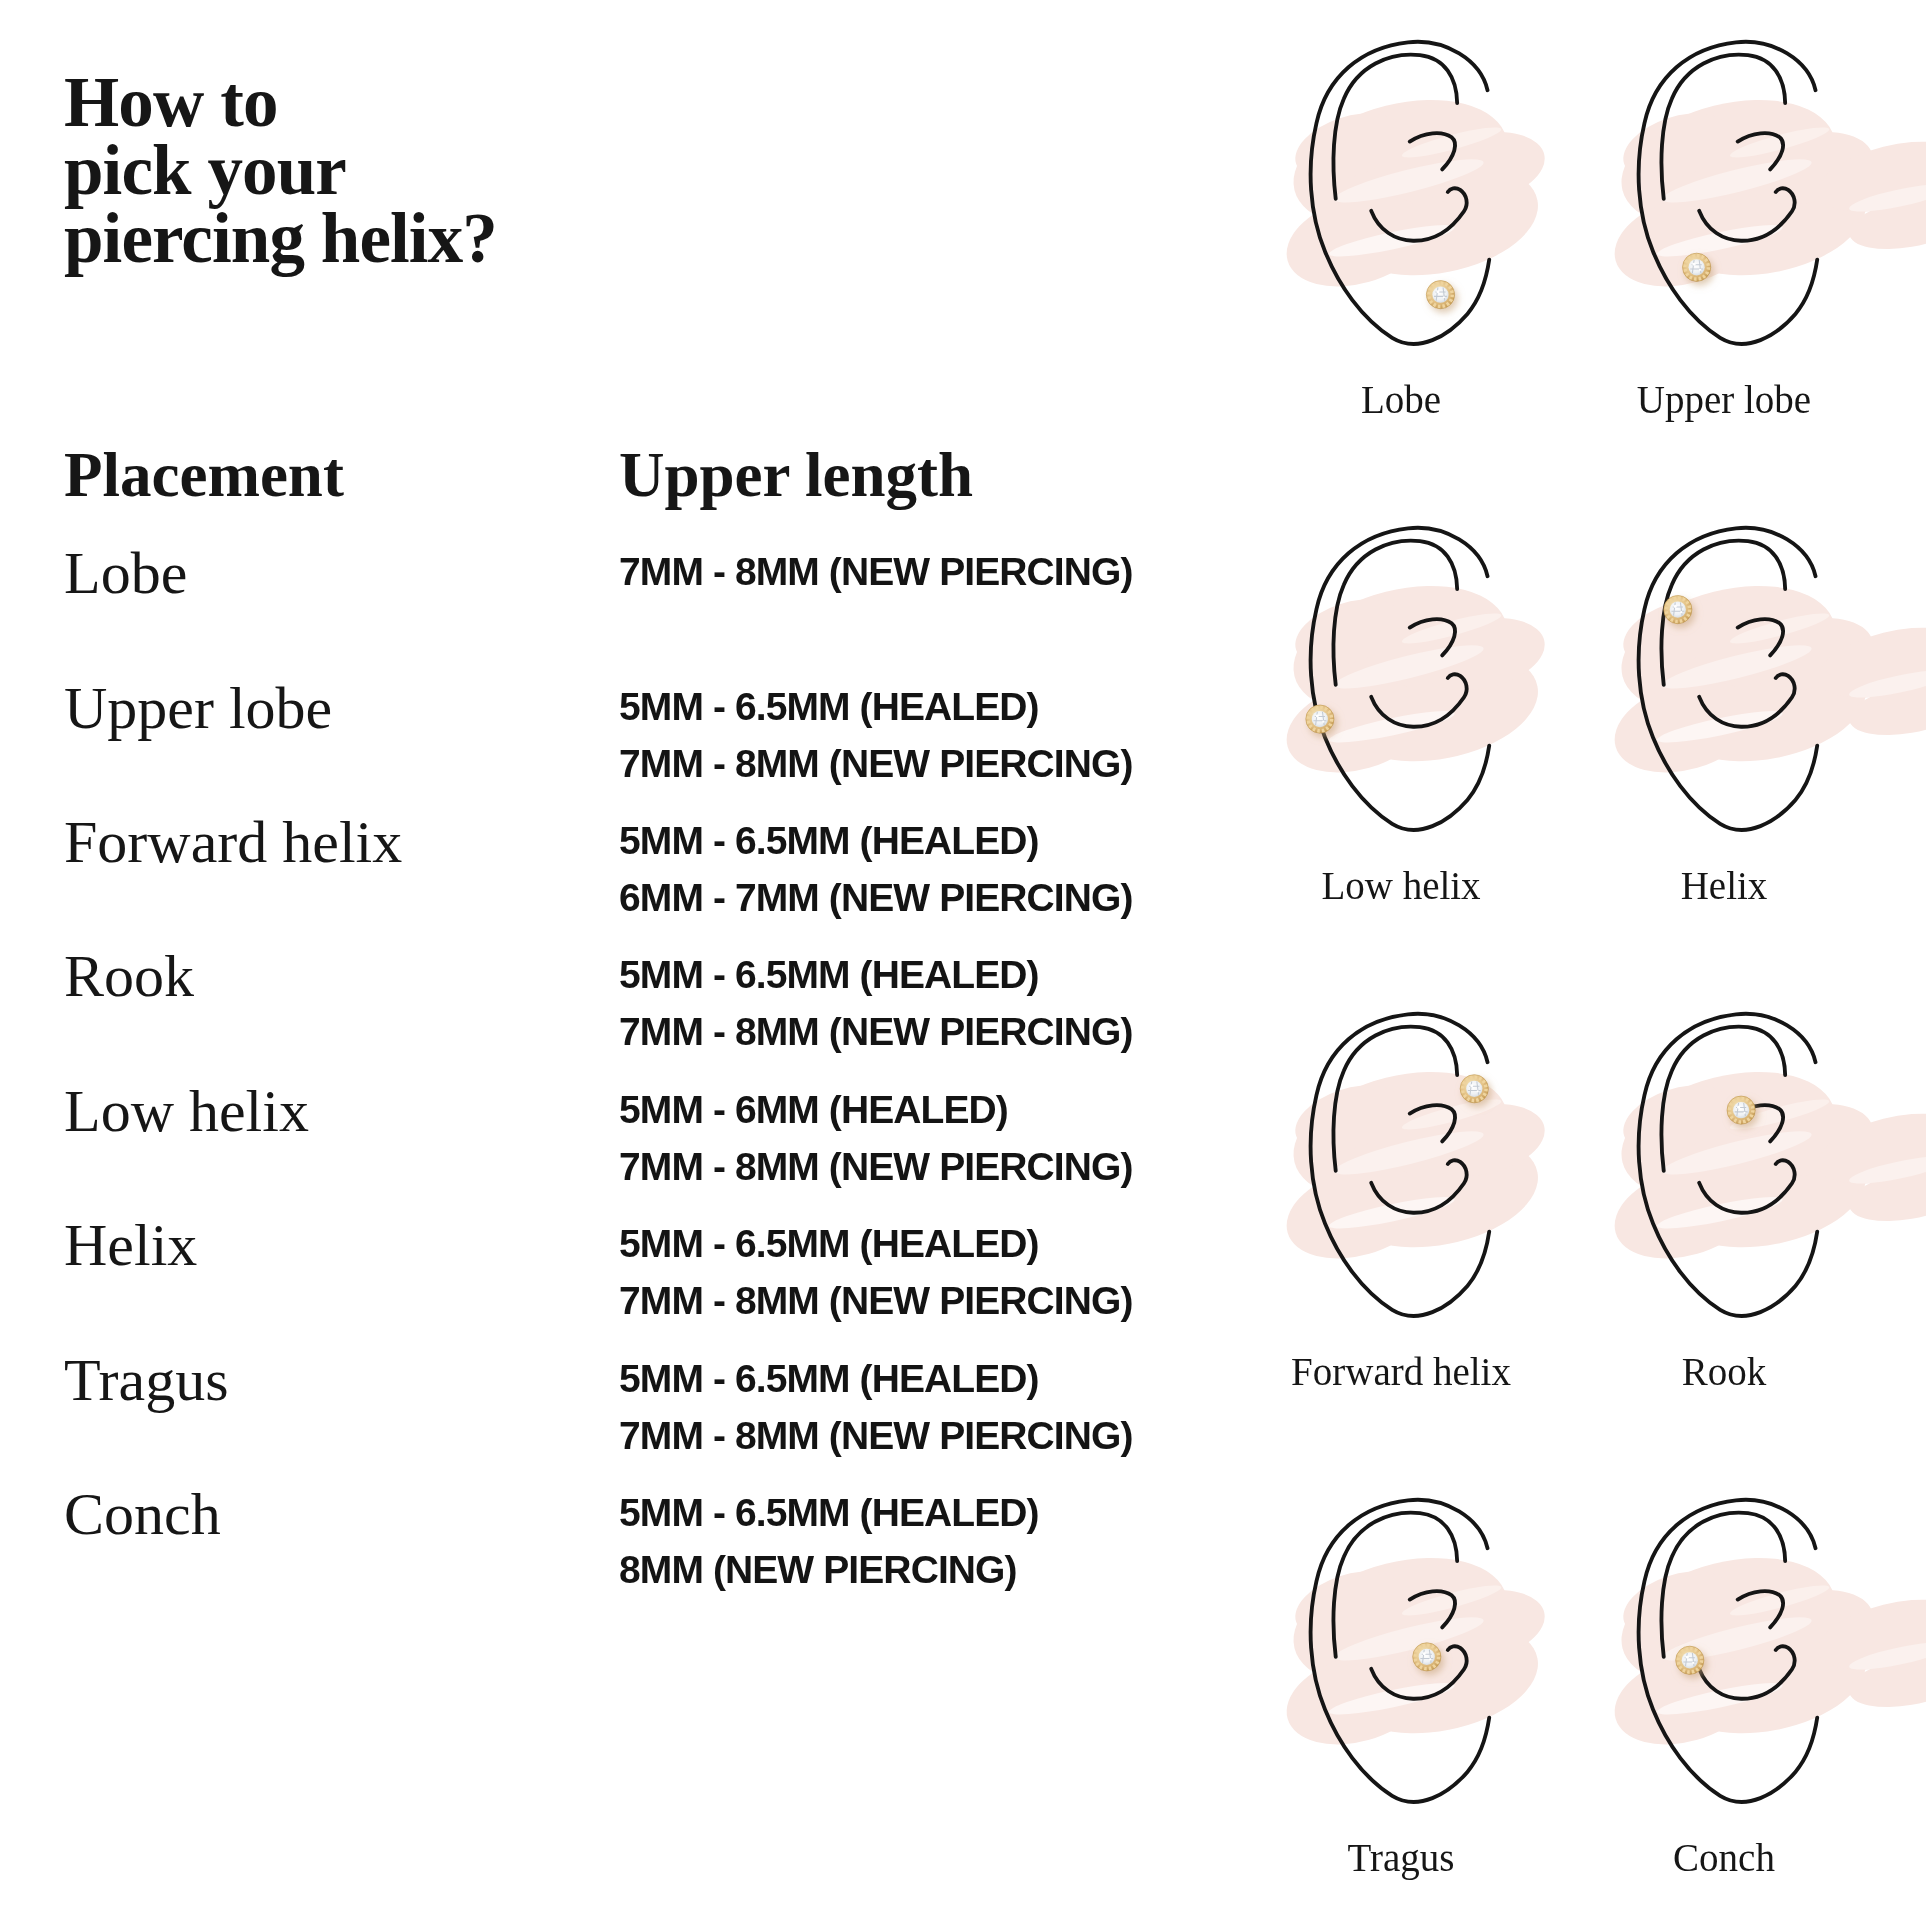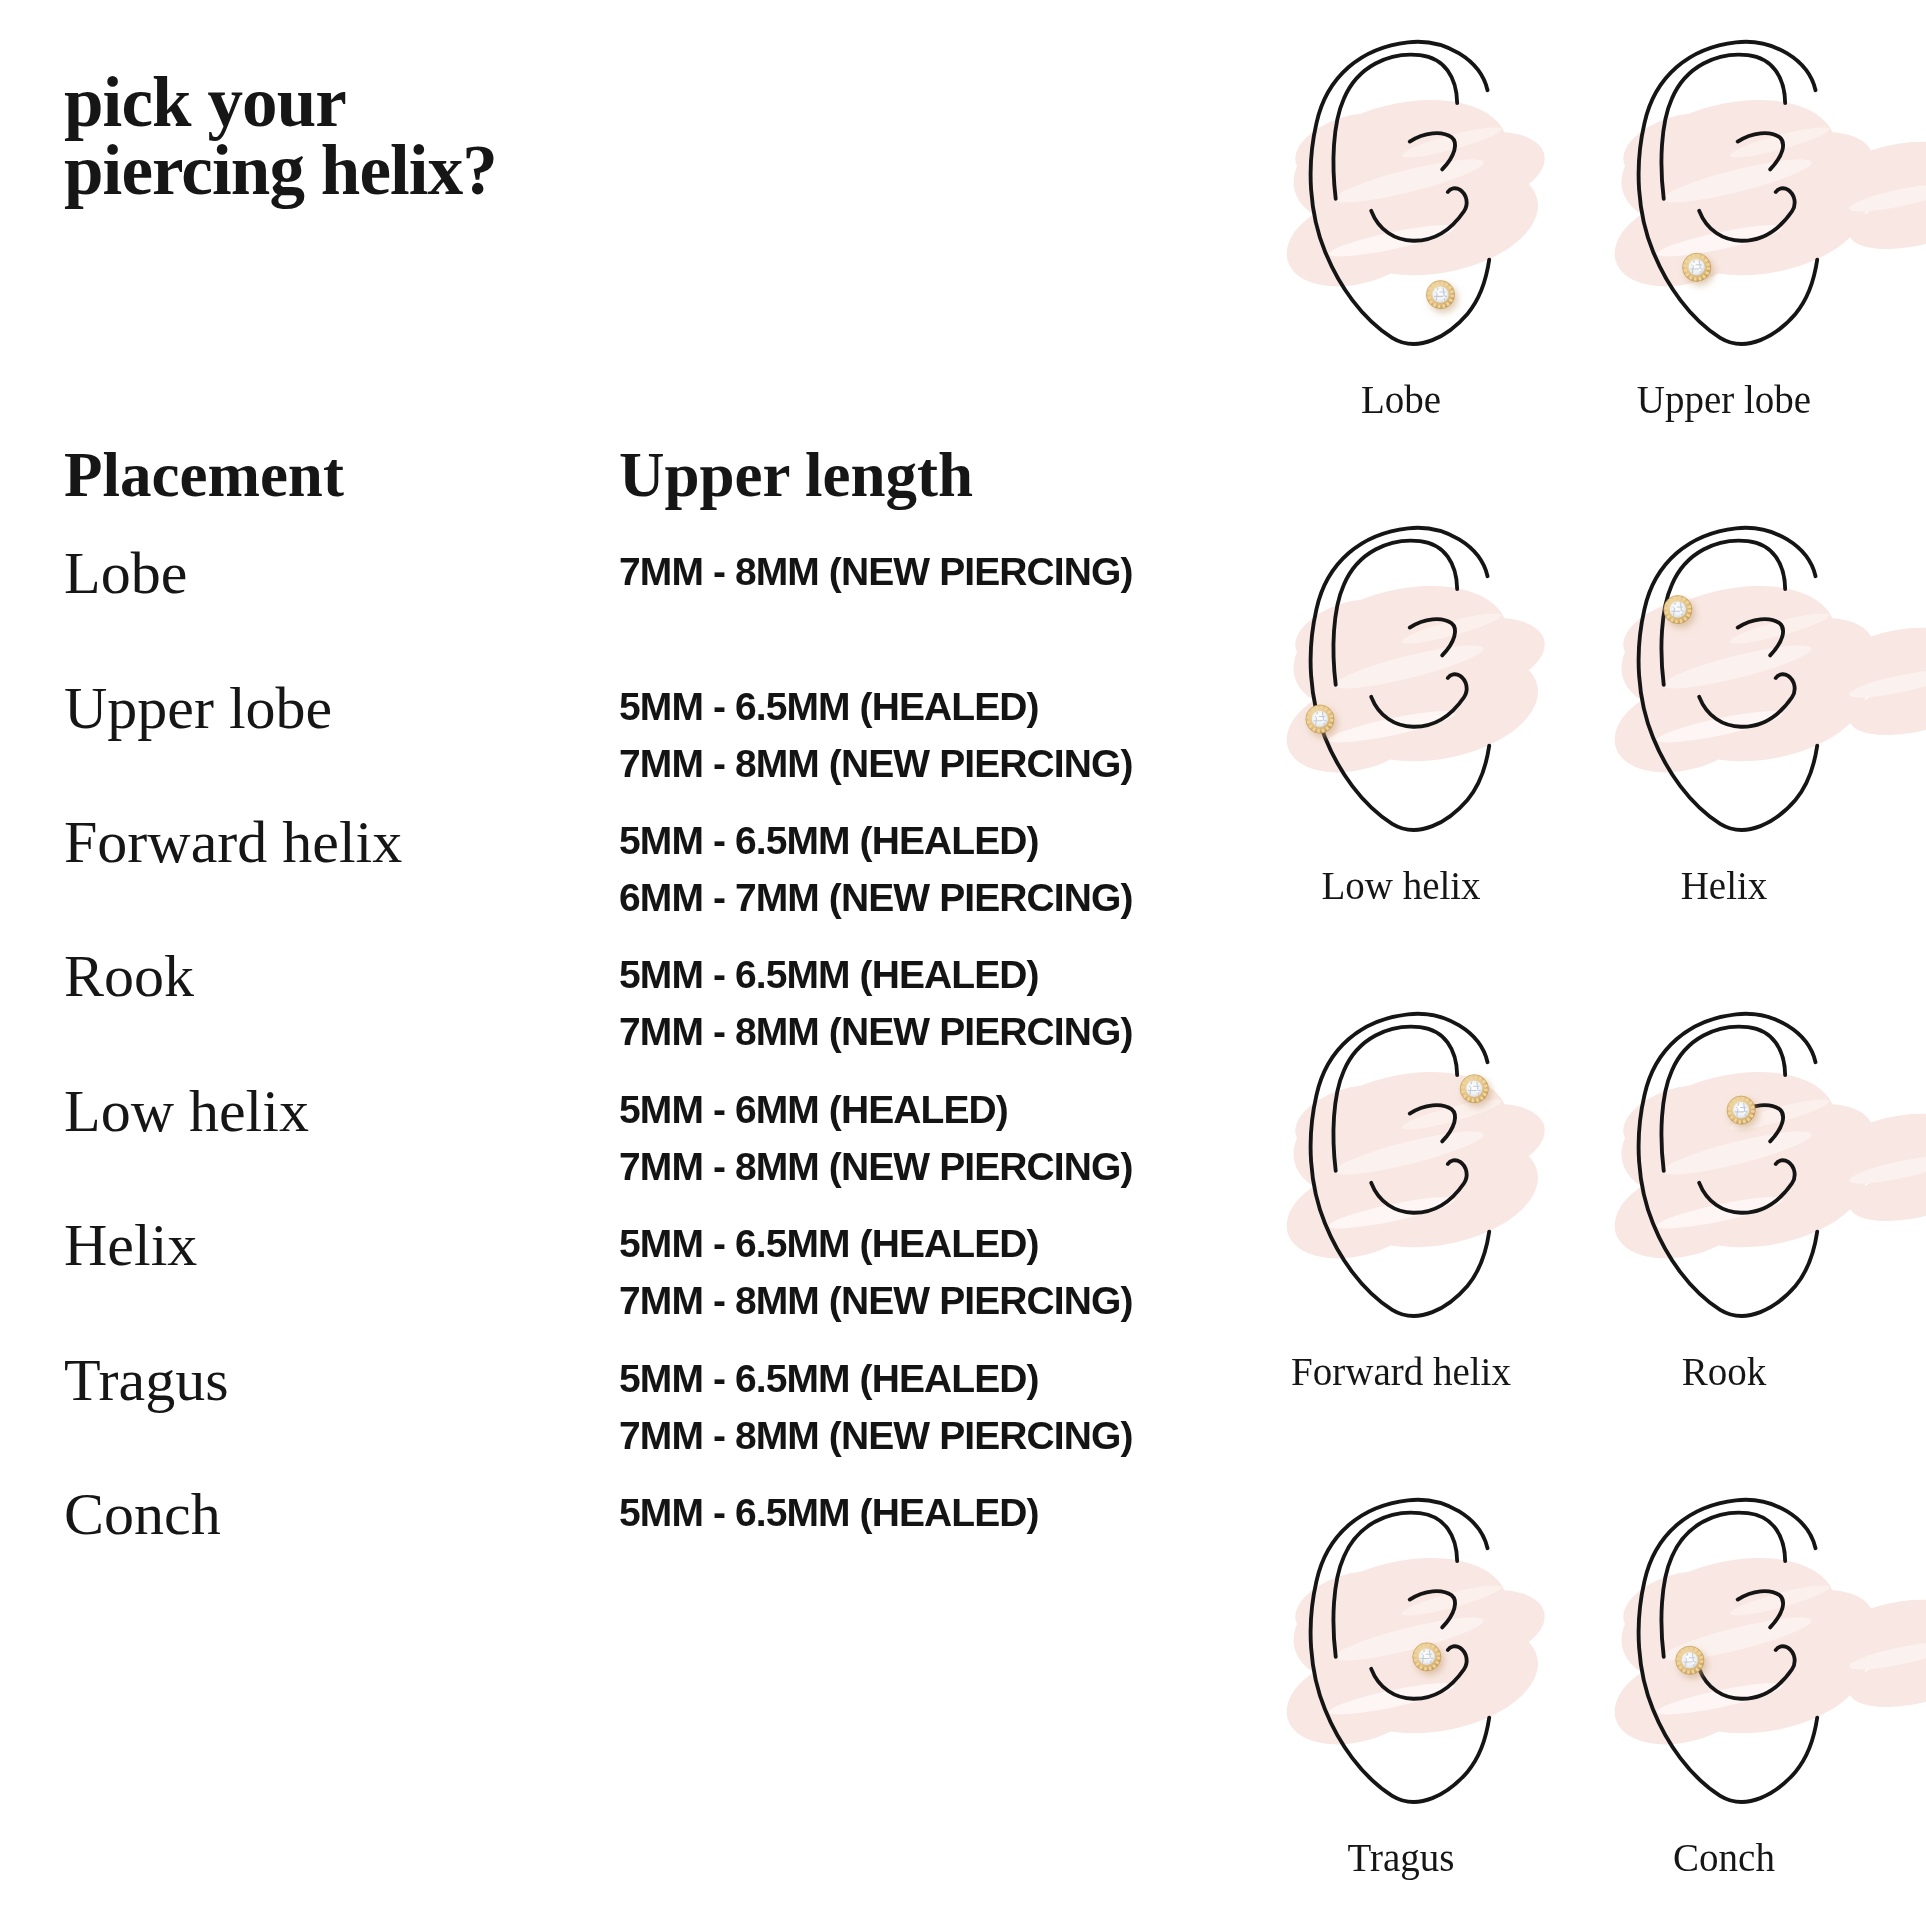--- a/index.html
+++ b/index.html
@@ -106,20 +106,21 @@
         <circle r="33" fill="none" stroke="#b98f43" stroke-width="2" opacity="0.6"></circle>
         <circle r="19" fill="url(#diamondgrad)"></circle>
         <path d="M -12,-6 L 12,-6 M -15,4 L 15,4 M -6,-17 L -10,14 M 6,-17 L 10,14" stroke="#c3cad3" stroke-width="2.5" fill="none"></path>
         <circle cx="-6" cy="-7" r="3.5" fill="#ffffff"></circle>
         <circle cx="8" cy="6" r="2.5" fill="#ffffff"></circle>
       </g>
     </defs>
   </svg>
 
   <div class="title">
+    <div>How to</div>
     <div>pick your</div>
     <div>piercing helix?</div>
   </div>
 
   <div class="col-head placement">Placement</div>
   <div class="col-head postlength">Upper length</div>
 
   <div class="row-label" style="top:543px">Lobe</div>
   <div class="row-values" style="top:543px">
     <div>7MM - 8MM (NEW PIERCING)</div>
@@ -157,20 +158,21 @@
 
   <div class="row-label" style="top:1350px">Tragus</div>
   <div class="row-values" style="top:1350px">
     <div>5MM - 6.5MM (HEALED)</div>
     <div>7MM - 8MM (NEW PIERCING)</div>
   </div>
 
   <div class="row-label" style="top:1484px">Conch</div>
   <div class="row-values" style="top:1484px">
     <div>5MM - 6.5MM (HEALED)</div>
+    <div>8MM (NEW PIERCING)</div>
   </div>
 
   <svg class="ear-svg" style="left:1272px;top:31px" viewBox="-60 -20 760 780">
     <use href="#splash"></use>
     <use href="#ear-lines"></use>
     <use href="#stud" filter="url(#studshadow)" x="334" y="596"></use>
   </svg>
   <div class="ear-label" style="left:1251px;top:378px">Lobe</div>
 
   <svg class="ear-svg" style="left:1600px;top:31px" viewBox="-60 -20 760 780">

